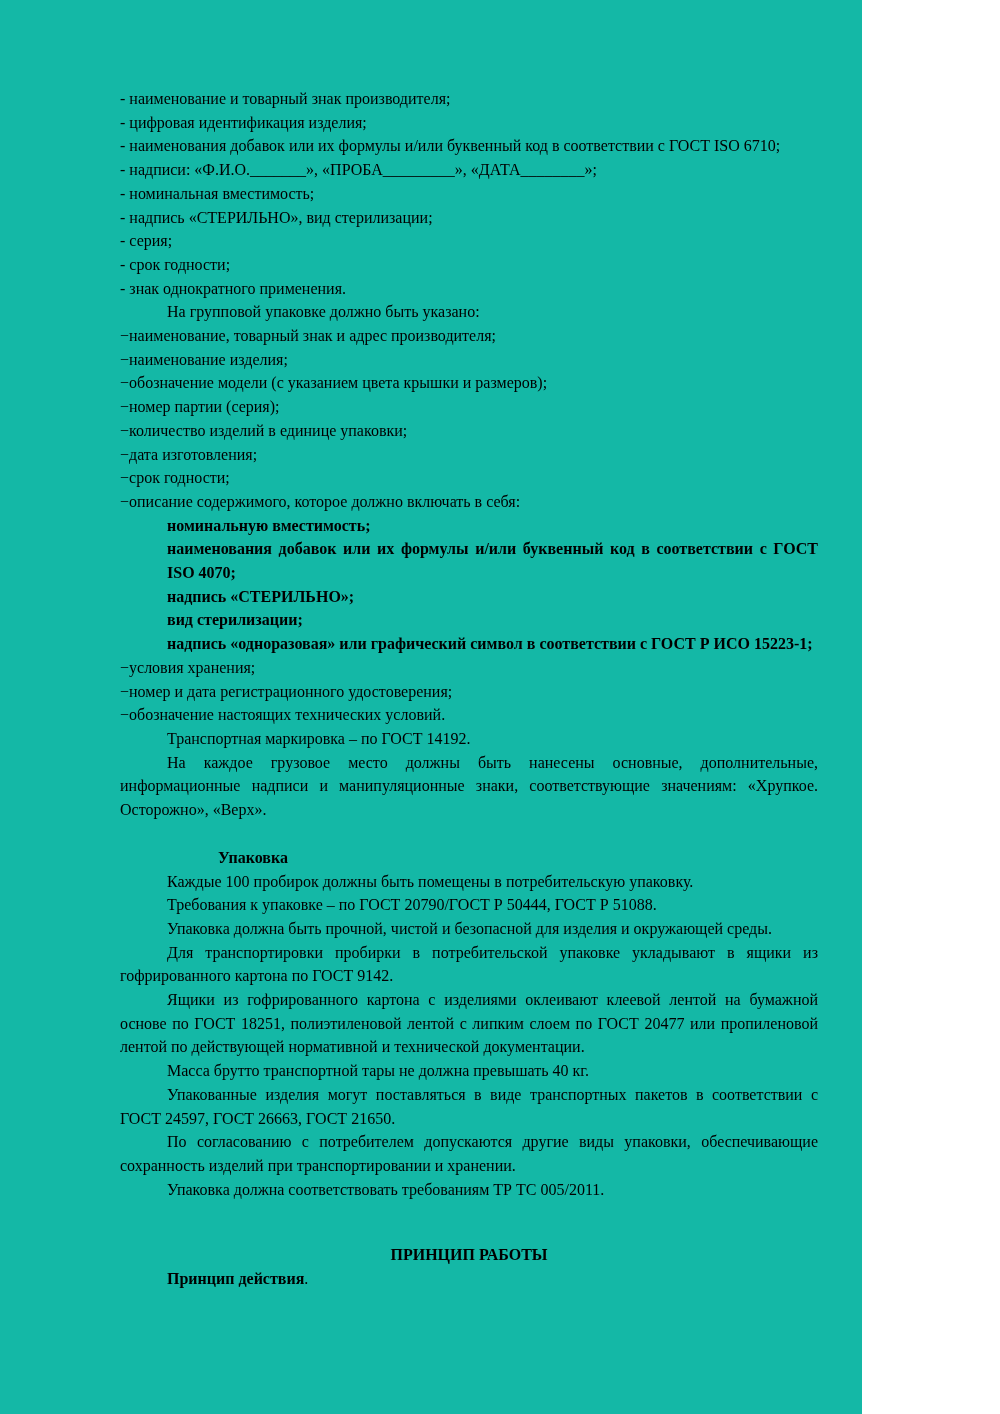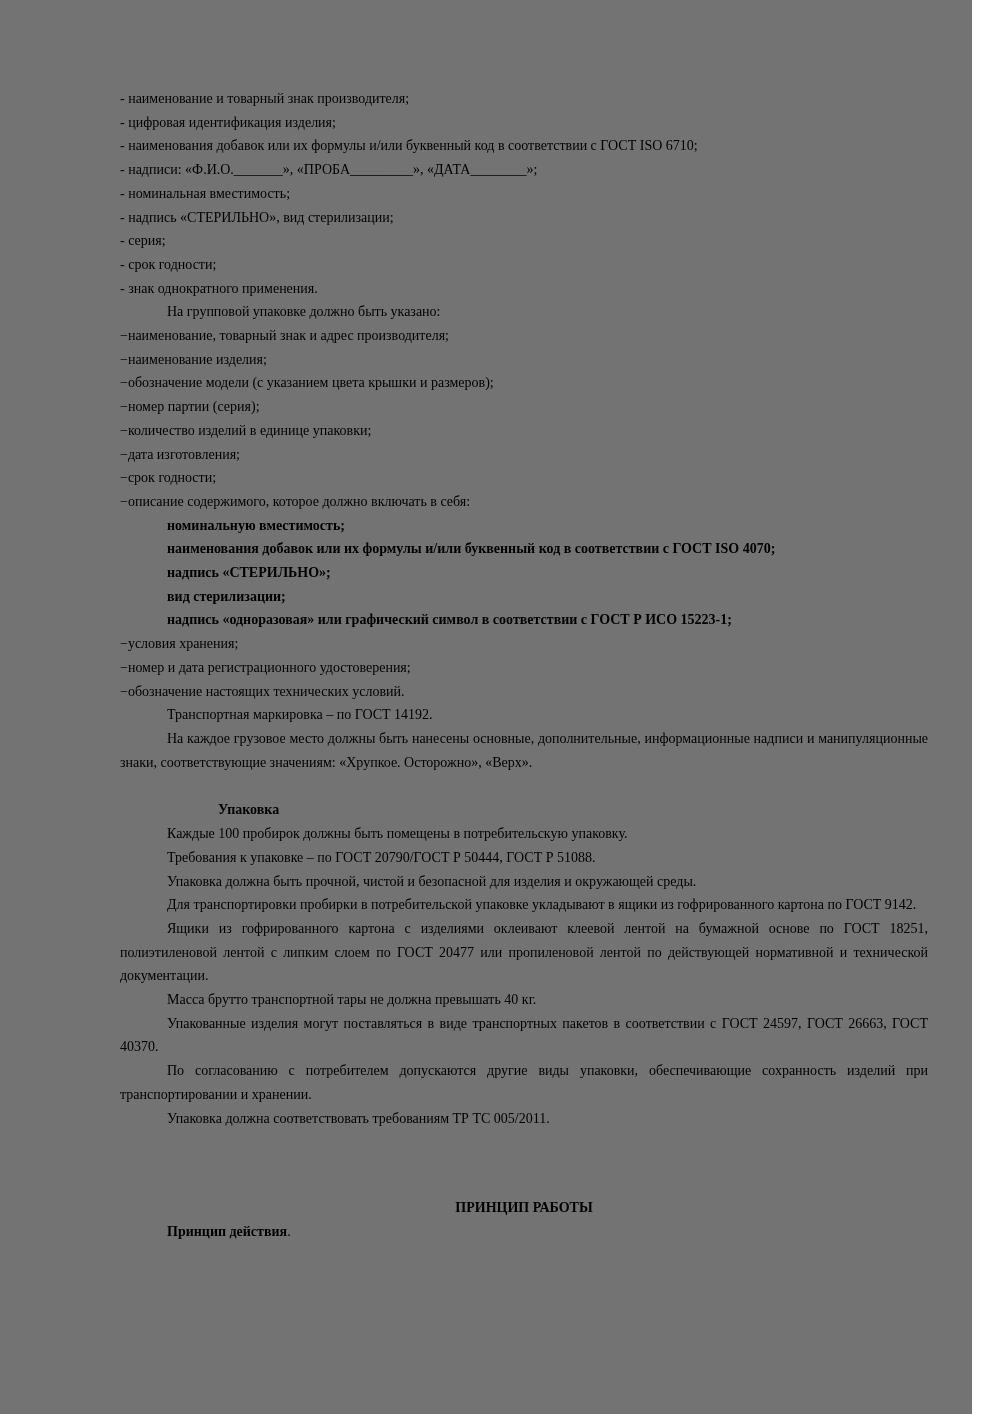--- a/index.html
+++ b/index.html
@@ -2,27 +2,27 @@
 <html lang="ru"><head>
 <meta charset="utf-8">
 <style>
   html, body {
     margin: 0;
     padding: 0;
     background: #ffffff;
   }
   .page {
     position: relative;
-    width: 972px;
+    width: 862px;
     height: 1414px;
     box-sizing: border-box;
-    background: #737373;
+    background: #14b8a6;
     color: #000000;
     font-family: "Liberation Serif", "DejaVu Serif", serif;
-    font-size: 14px;
+    font-size: 16px;
     line-height: 23.7px;
     padding: 87px 44px 20px 120px;
     overflow: hidden;
   }
   p.blk {
     margin: 0;
     padding: 0;
     text-align: justify;
   }
   p.plain { }
@@ -31,21 +31,21 @@
   p.heading-indent {
     font-weight: bold;
     text-align: left;
     text-indent: 98px;
     margin-top: 24px;
   }
   p.heading-center {
     font-weight: bold;
     text-align: center;
     text-indent: 0;
-    margin-top: 66px;
+    margin-top: 42px;
   }
   p.lead-bold { text-indent: 47px; text-align: left; }
   .bold-run { font-weight: bold; }
 </style>
 </head>
 <body>
 
 <div class="page">
   <div id="content">
       <p class="blk plain">- наименование и товарный знак производителя;</p>
@@ -76,19 +76,19 @@
       <p class="blk plain">−обозначение настоящих технических условий.</p>
       <p class="blk indent">Транспортная маркировка – по ГОСТ 14192.</p>
       <p class="blk indent">На каждое грузовое место должны быть нанесены основные, дополнительные, информационные надписи и манипуляционные знаки, соответствующие значениям: «Хрупкое. Осторожно», «Верх».</p>
       <p class="blk heading-indent">Упаковка</p>
       <p class="blk indent">Каждые 100 пробирок должны быть помещены в потребительскую упаковку.</p>
       <p class="blk indent">Требования к упаковке – по ГОСТ 20790/ГОСТ Р 50444, ГОСТ Р 51088.</p>
       <p class="blk indent">Упаковка должна быть прочной, чистой и безопасной для изделия и окружающей среды.</p>
       <p class="blk indent">Для транспортировки пробирки в потребительской упаковке укладывают в ящики из гофрированного картона по ГОСТ 9142.</p>
       <p class="blk indent">Ящики из гофрированного картона с изделиями оклеивают клеевой лентой на бумажной основе по ГОСТ 18251, полиэтиленовой лентой с липким слоем по ГОСТ 20477 или пропиленовой лентой по действующей нормативной и технической документации.</p>
       <p class="blk indent">Масса брутто транспортной тары не должна превышать 40 кг.</p>
-      <p class="blk indent">Упакованные изделия могут поставляться в виде транспортных пакетов в соответствии с ГОСТ 24597, ГОСТ 26663, ГОСТ 40370.</p>
+      <p class="blk indent">Упакованные изделия могут поставляться в виде транспортных пакетов в соответствии с ГОСТ 24597, ГОСТ 26663, ГОСТ 21650.</p>
       <p class="blk indent">По согласованию с потребителем допускаются другие виды упаковки, обеспечивающие сохранность изделий при транспортировании и хранении.</p>
       <p class="blk indent">Упаковка должна соответствовать требованиям ТР ТС 005/2011.</p>
       <p class="blk heading-center">ПРИНЦИП РАБОТЫ</p>
       <p class="blk lead-bold"><span class="bold-run">Принцип действия</span><span>.</span></p>
     </div>
 </div>
 
 </body></html>

